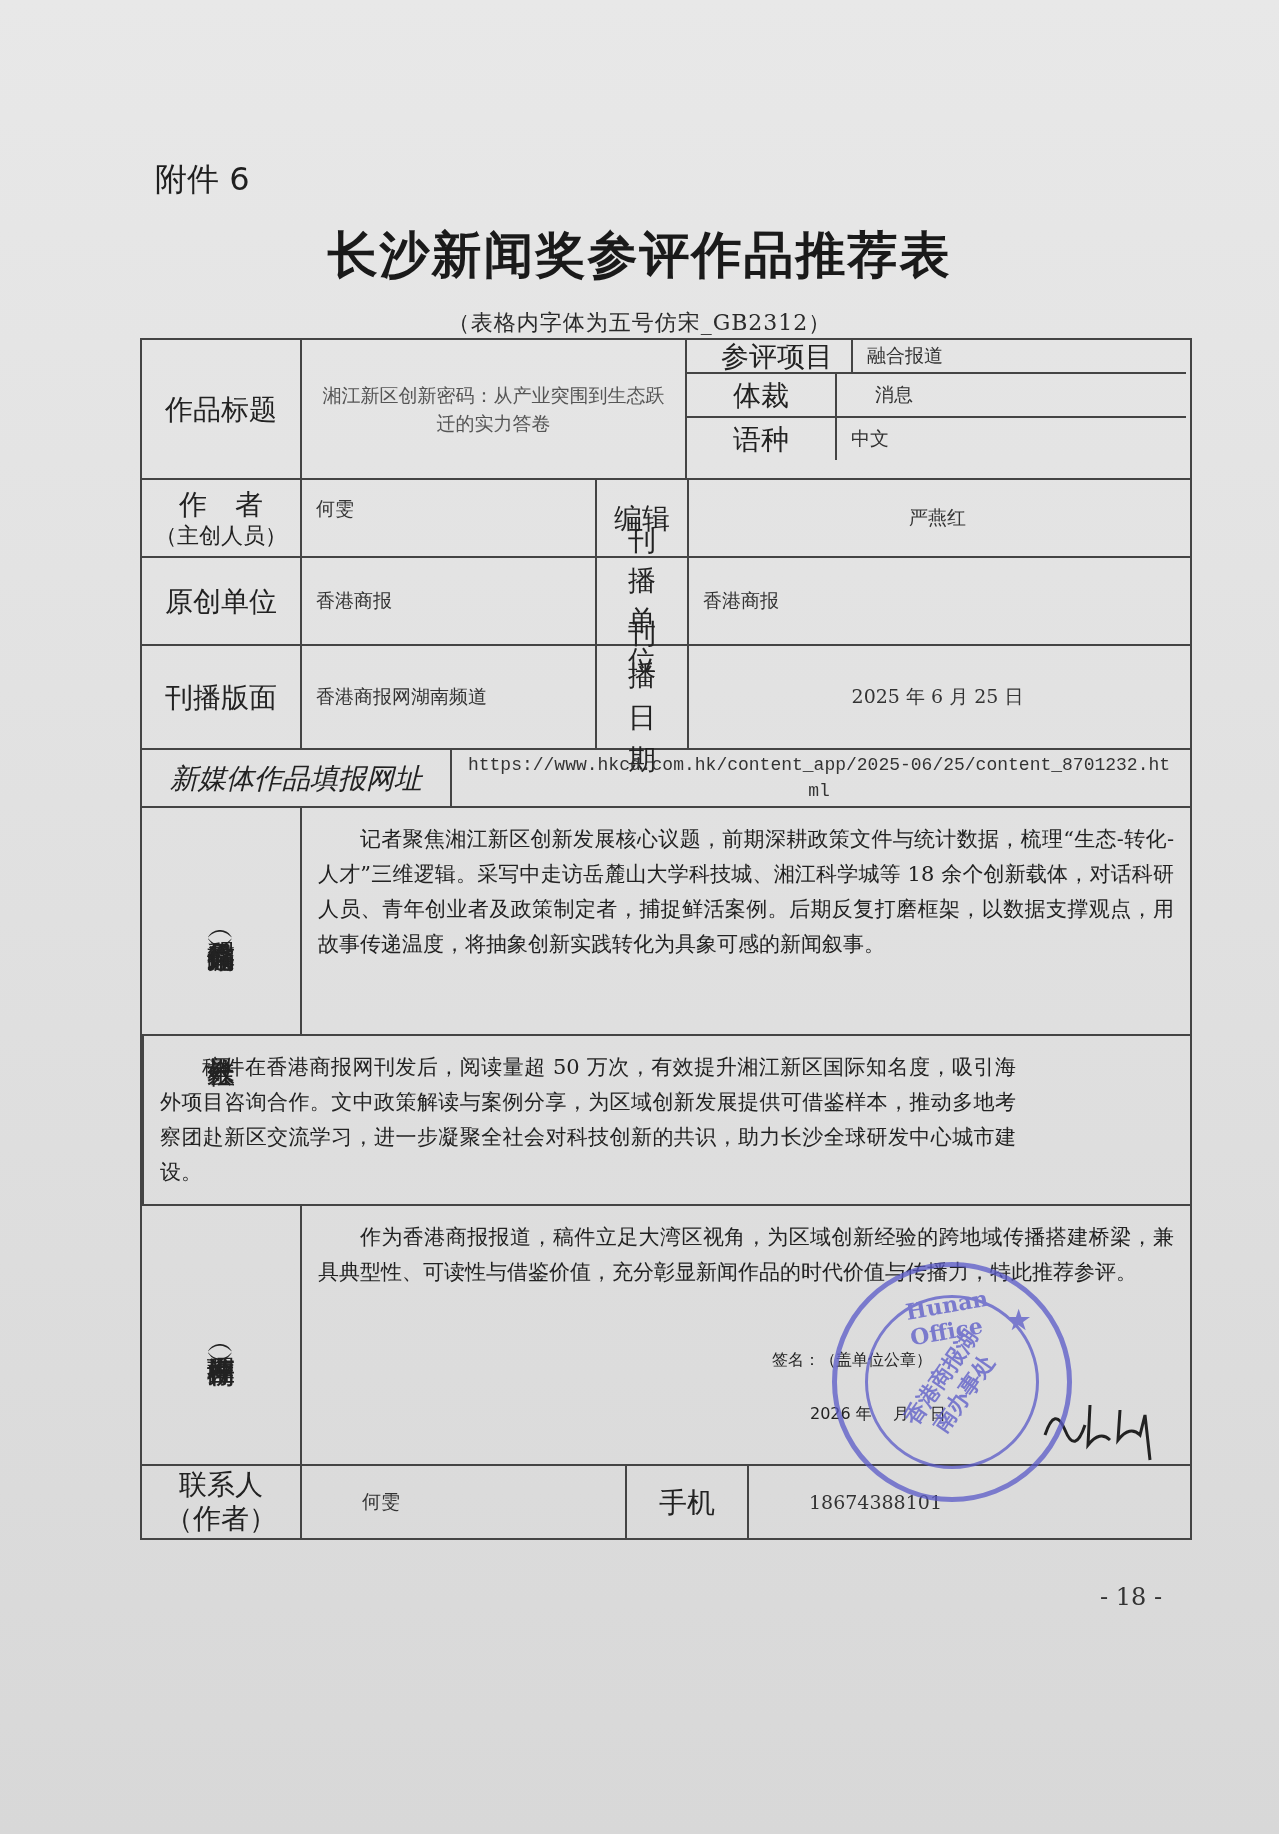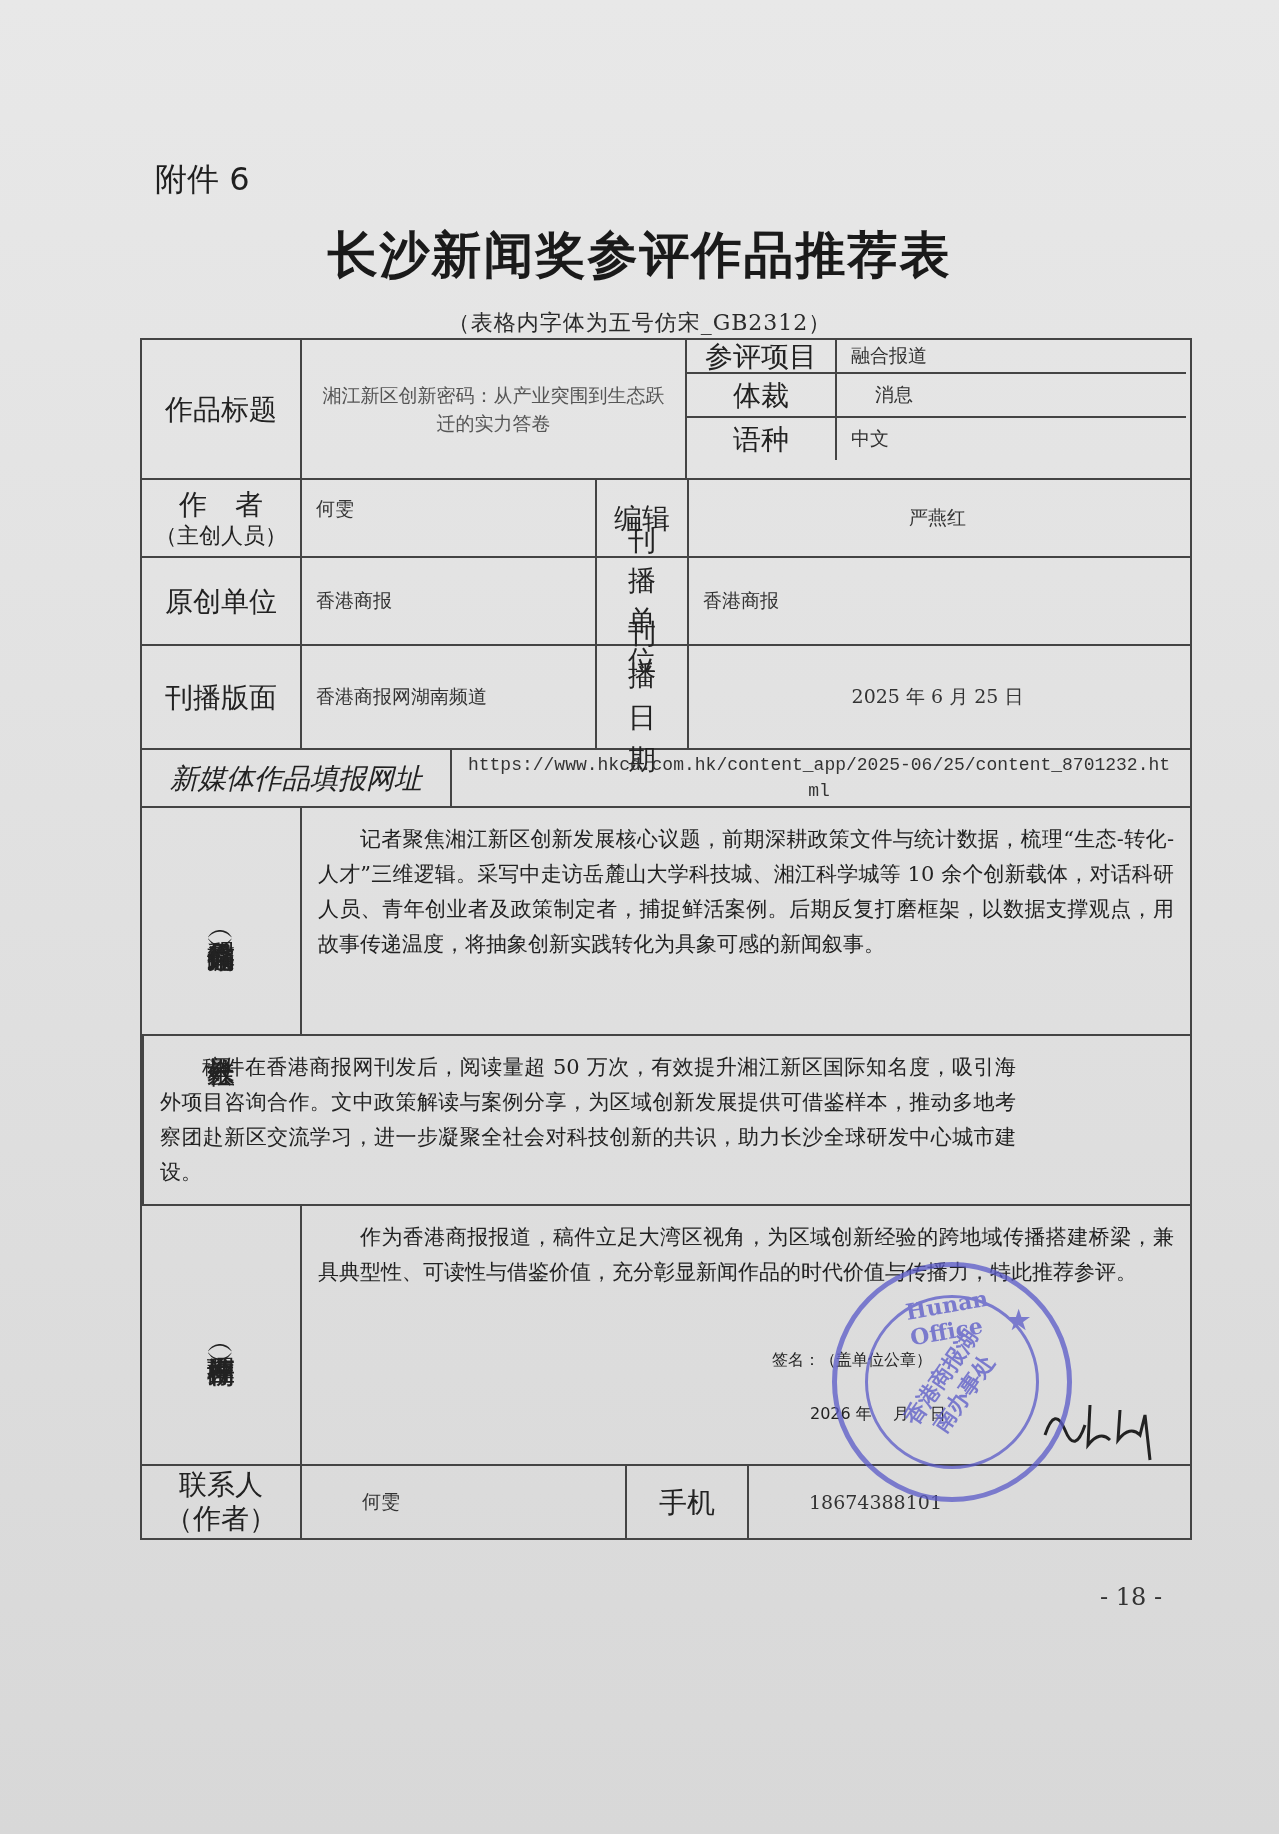--- a/index.html
+++ b/index.html
@@ -46,21 +46,21 @@
   <div class="attach">附件 6</div>
   <div class="title">长沙新闻奖参评作品推荐表</div>
   <div class="subtitle">（表格内字体为五号仿宋_GB2312）</div>
 
   <div class="form">
 
     <div class="row" style="height:138px;">
       <div class="cell lbl" style="width:158px;">作品标题</div>
       <div class="cell" style="width:385px; font-size:19px; color:#555; text-align:center; padding:0 14px; line-height:28px;">湘江新区创新密码：从产业突围到生态跃迁的实力答卷</div>
       <div class="cell stack" style="width:501px;">
-        <div class="cell" style="height:32px; width:100%;">
+        <div class="cell" style="height:32px; width:100%;padding-left:16px;">
           <div class="lbl" style="width:148px; border-right:2px solid #444; height:100%; display:flex; align-items:center; justify-content:center;">参评项目</div>
           <div class="val">融合报道</div>
         </div>
         <div class="cell" style="height:44px; width:100%;gap:24px;">
           <div class="lbl" style="width:148px; border-right:2px solid #444; height:100%; display:flex; align-items:center; justify-content:center;">体裁</div>
           <div class="val">消息</div>
         </div>
         <div class="cell" style="height:44px; width:100%;">
           <div class="lbl" style="width:148px; border-right:2px solid #444; height:100%; display:flex; align-items:center; justify-content:center;">语种</div>
           <div class="val">中文</div>
@@ -94,21 +94,21 @@
 
     <div class="row" style="height:56px;">
       <div class="cell lbl" style="width:308px;font-style:italic;">新媒体作品填报网址</div>
       <div class="cell" style="width:736px; font-family:'Liberation Mono','DejaVu Sans Mono',monospace; font-size:18px; color:#333; text-align:center; justify-content:center; word-break:break-all; padding:0 12px; line-height:26px;">https://www.hkcd.com.hk/content_app/2025-06/25/content_8701232.html</div>
     </div>
 
     <div class="row" style="height:226px;">
       <div class="cell lbl" style="width:158px;">
         <span class="vert" style="height:200px; font-size:28px;">（作品简介采编过程）</span>
       </div>
-      <div class="cell para" style="width:886px; align-items:flex-start;">记者聚焦湘江新区创新发展核心议题，前期深耕政策文件与统计数据，梳理“生态-转化-人才”三维逻辑。采写中走访岳麓山大学科技城、湘江科学城等 10 余个创新载体，对话科研人员、青年创业者及政策制定者，捕捉鲜活案例。后期反复打磨框架，以数据支撑观点，用故事传递温度，将抽象创新实践转化为具象可感的新闻叙事。</div>
+      <div class="cell para" style="width:886px; align-items:flex-start;">记者聚焦湘江新区创新发展核心议题，前期深耕政策文件与统计数据，梳理“生态-转化-人才”三维逻辑。采写中走访岳麓山大学科技城、湘江科学城等 18 余个创新载体，对话科研人员、青年创业者及政策制定者，捕捉鲜活案例。后期反复打磨框架，以数据支撑观点，用故事传递温度，将抽象创新实践转化为具象可感的新闻叙事。</div>
     </div>
 
     <div class="row" style="height:168px;flex-direction:column;">
       <div class="cell lbl" style="width:158px;">
         <span class="vert" style="font-size:28px;">社会效果</span>
       </div>
       <div class="cell para" style="width:886px; align-items:flex-start;">稿件在香港商报网刊发后，阅读量超 50 万次，有效提升湘江新区国际知名度，吸引海外项目咨询合作。文中政策解读与案例分享，为区域创新发展提供可借鉴样本，推动多地考察团赴新区交流学习，进一步凝聚全社会对科技创新的共识，助力长沙全球研发中心城市建设。</div>
     </div>
 
     <div class="row" style="height:258px; position:relative;">

